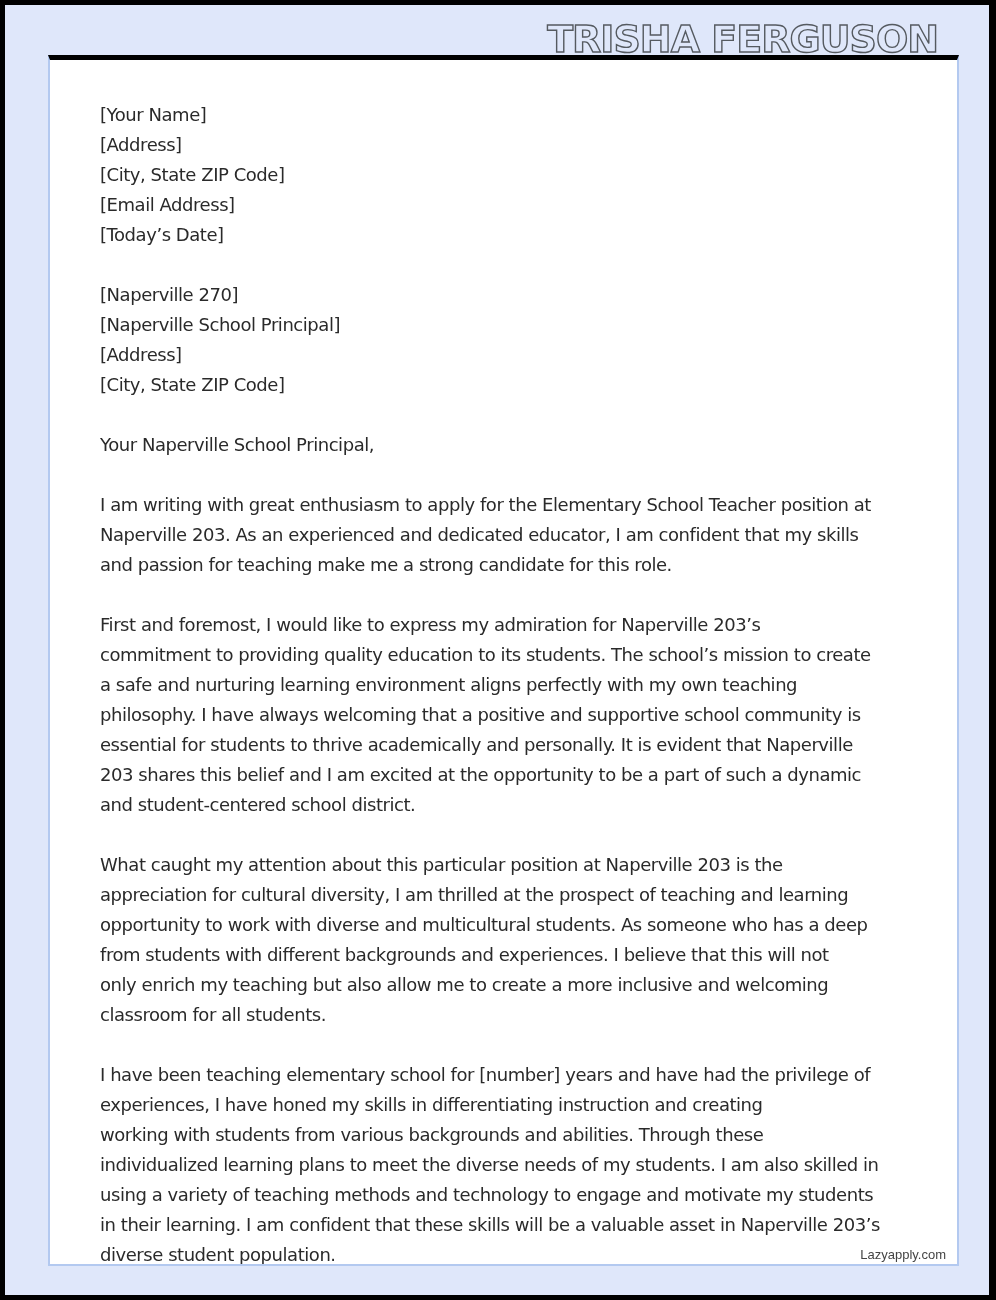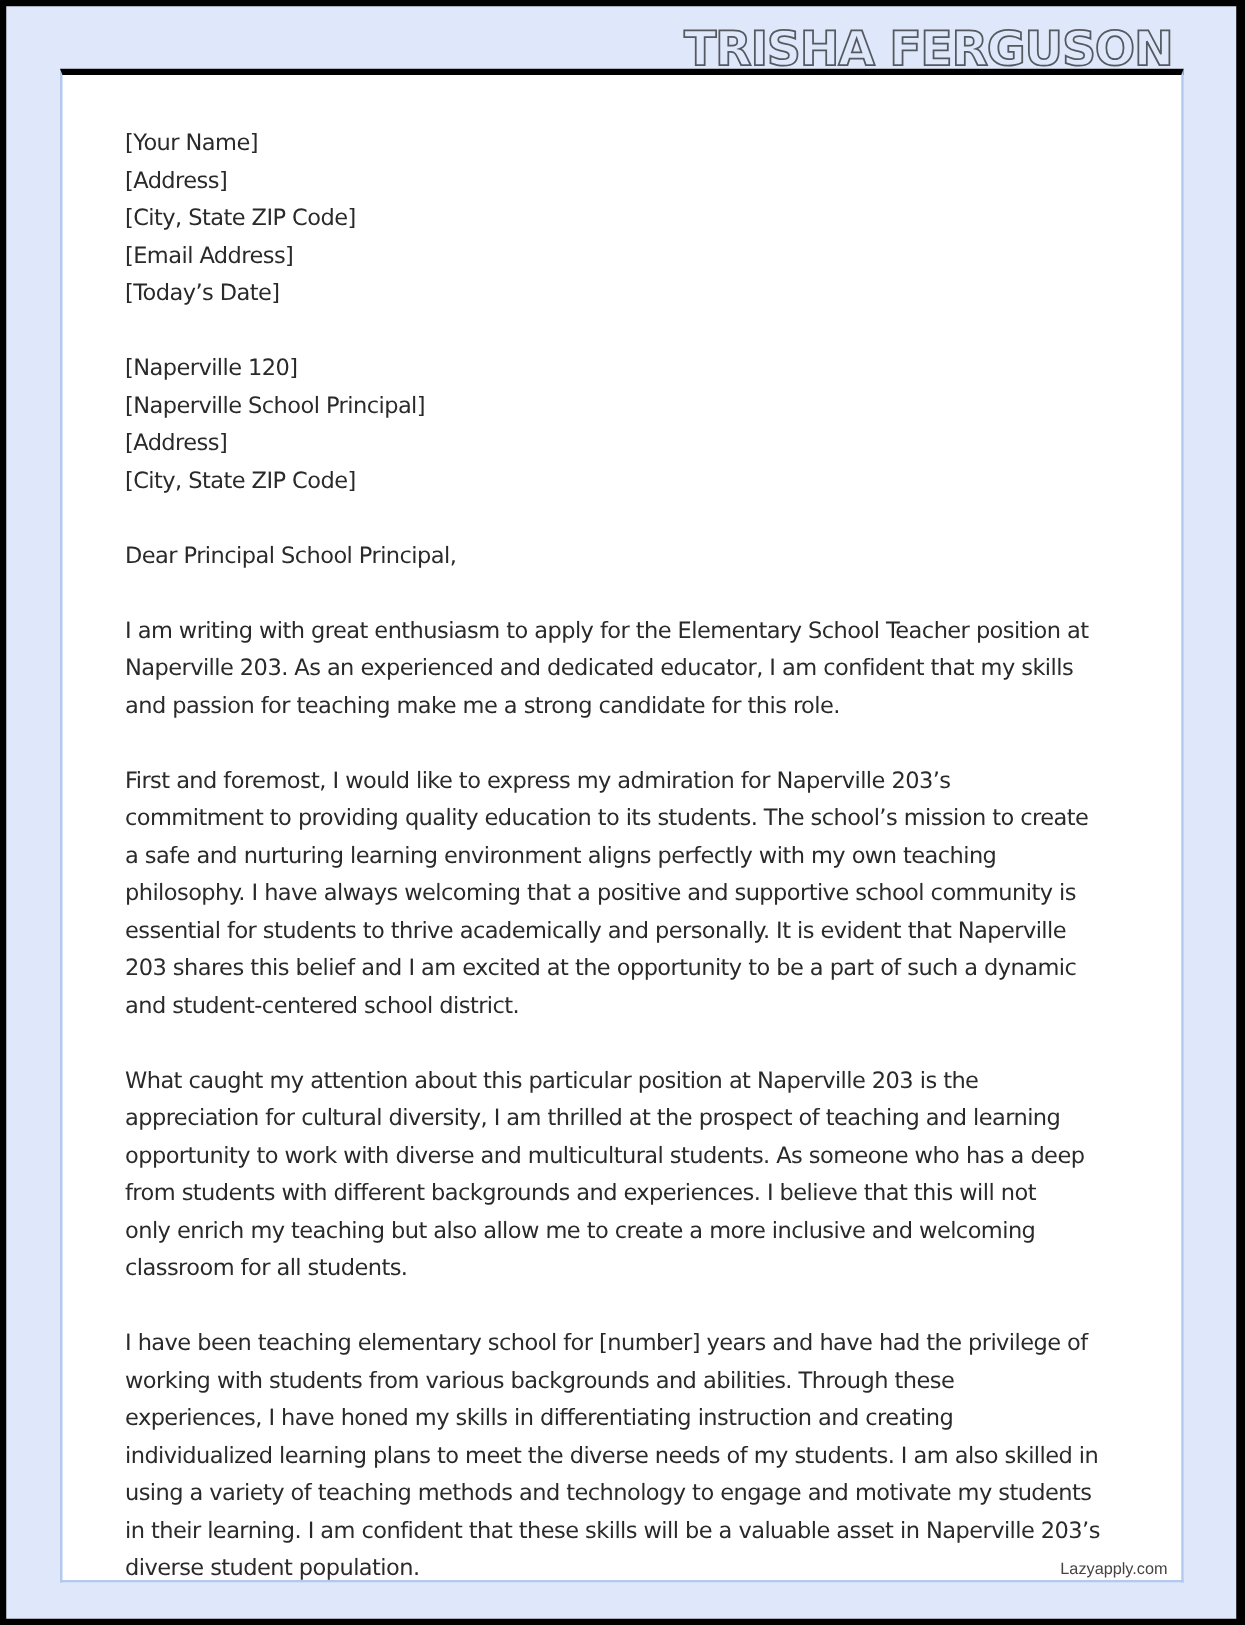--- a/index.html
+++ b/index.html
@@ -40,20 +40,21 @@
       left: 43px;
       top: 50px;
       width: 895px;
       height: 1204px;
       background: #ffffff;
       border-left: 2px solid #b3c9f0;
       border-right: 2px solid #b3c9f0;
       border-bottom: 2px solid #b3c9f0;
       border-top: 5px solid #000000;
       overflow: hidden;
+      padding-left: 12px;
     }
     .letter {
       position: absolute;
       left: 50px;
       top: 40px;
       width: 800px;
       font-family: "DejaVu Sans", sans-serif;
       font-size: 18px;
       line-height: 30px;
       color: #2a2a2a;
@@ -93,28 +94,28 @@
 
       <div class="block">
         <span class="line">[Your Name]</span>
         <span class="line">[Address]</span>
         <span class="line">[City, State ZIP Code]</span>
         <span class="line">[Email Address]</span>
         <span class="line">[Today’s Date]</span>
       </div>
 
       <div class="block">
-        <span class="line">[Naperville 120]</span>
+        <span class="line">[Naperville 270]</span>
         <span class="line">[Naperville School Principal]</span>
         <span class="line">[Address]</span>
         <span class="line">[City, State ZIP Code]</span>
       </div>
 
       <div class="block">
-        <span class="line">Dear Principal School Principal,</span>
+        <span class="line">Your Naperville School Principal,</span>
       </div>
 
       <div class="para">
         <span class="line">I am writing with great enthusiasm to apply for the Elementary School Teacher position at</span>
         <span class="line">Naperville 203. As an experienced and dedicated educator, I am confident that my skills</span>
         <span class="line">and passion for teaching make me a strong candidate for this role.</span>
       </div>
 
       <div class="para">
         <span class="line">First and foremost, I would like to express my admiration for Naperville 203’s</span>
@@ -130,22 +131,22 @@
         <span class="line">What caught my attention about this particular position at Naperville 203 is the</span>
         <span class="line">appreciation for cultural diversity, I am thrilled at the prospect of teaching and learning</span>
         <span class="line">opportunity to work with diverse and multicultural students. As someone who has a deep</span>
         <span class="line">from students with different backgrounds and experiences. I believe that this will not</span>
         <span class="line">only enrich my teaching but also allow me to create a more inclusive and welcoming</span>
         <span class="line">classroom for all students.</span>
       </div>
 
       <div class="para">
         <span class="line">I have been teaching elementary school for [number] years and have had the privilege of</span>
+        <span class="line">experiences, I have honed my skills in differentiating instruction and creating</span>
         <span class="line">working with students from various backgrounds and abilities. Through these</span>
-        <span class="line">experiences, I have honed my skills in differentiating instruction and creating</span>
         <span class="line">individualized learning plans to meet the diverse needs of my students. I am also skilled in</span>
         <span class="line">using a variety of teaching methods and technology to engage and motivate my students</span>
         <span class="line">in their learning. I am confident that these skills will be a valuable asset in Naperville 203’s</span>
         <span class="line">diverse student population.</span>
       </div>
 
     </div>
 
     <div class="watermark">Lazyapply.com</div>
   </div>

